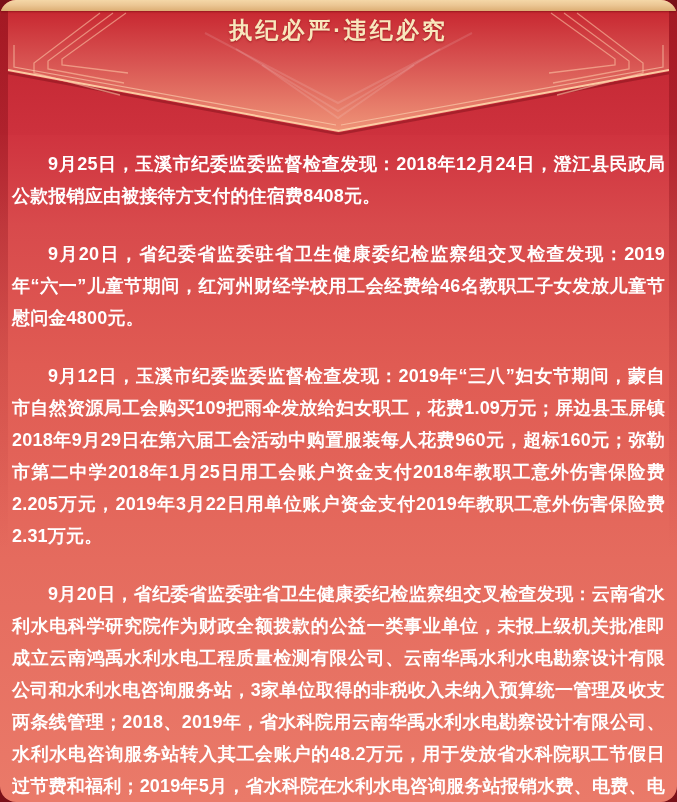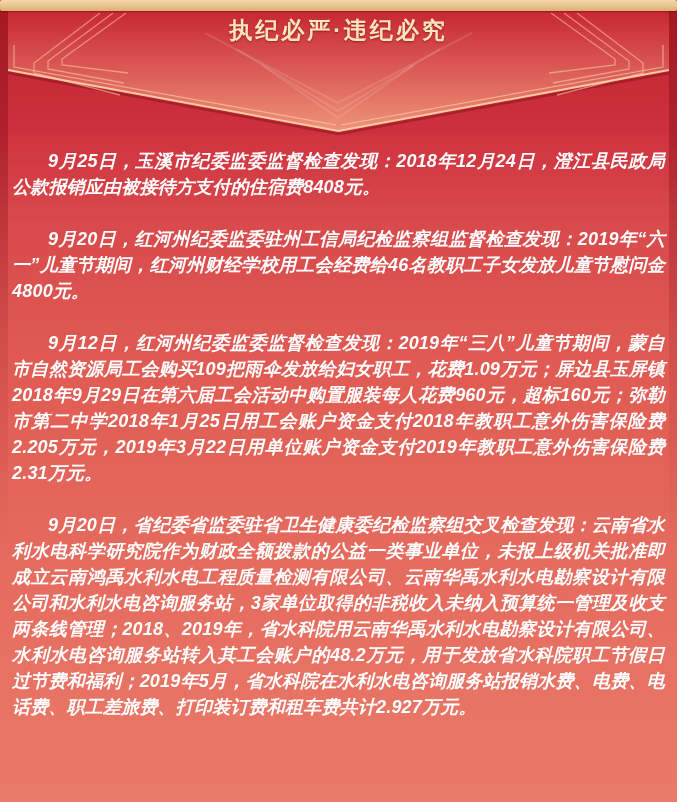--- a/index.html
+++ b/index.html
@@ -13,20 +13,21 @@
     height: 802px;
     margin: 0 auto;
     overflow: hidden;
     background: linear-gradient(180deg,
       #c92a34 0px,
       #cf323e 130px,
       #d84a4c 225px,
       #e05b53 365px,
       #e56b5e 560px,
       #ea7a69 100%);
+    border-radius: 16px;
   }
   
   .top-bar {
     position: relative;
     z-index: 3;
     height: 11px;
     width: 677px;
     border-radius: 2px;
     background: linear-gradient(180deg, #f4d7a7 0%, #ecc795 45%, #dcae74 100%);
     box-shadow: 0 1px 2px rgba(90, 5, 10, 0.45);
@@ -75,26 +76,25 @@
   
   .content {
     position: relative;
     z-index: 1;
     padding: 13px 12px 0 12px;
   }
   .content p {
     margin: 0 0 26px 0;
     font-size: 18px;
     font-weight: bold;
-    line-height: 26px;
+    line-height: 32px;
     letter-spacing: 0.2px;
     color: #ffffff;
     text-indent: 2em;
     text-align: justify;
-    font-style: italic;
   }
   .content p:last-child { margin-bottom: 0; }
 </style>
 </head>
 <body>
 
 <div class="page">
 
   <div class="top-bar"></div>
   <div class="edge left"></div>
@@ -135,18 +135,18 @@
         <polyline points="205,22 338,92 472,22"></polyline>
         <polyline points="236,38 338,100 440,38"></polyline>
         <polyline points="262,54 338,107 414,54"></polyline>
       </g>
     </svg>
     <h1 class="title">执纪必严·违纪必究</h1>
   </header>
 
   <main class="content">
     <p>9月25日，玉溪市纪委监委监督检查发现：2018年12月24日，澄江县民政局公款报销应由被接待方支付的住宿费8408元。</p>
-    <p>9月20日，红河州纪委监委驻州工信局纪检监察组监督检查发现：2019年“六一”儿童节期间，红河州财经学校用工会经费给46名教职工子女发放儿童节慰问金4800元。</p>
-    <p>9月12日，红河州纪委监委监督检查发现：2019年“三八”儿童节期间，蒙自市自然资源局工会购买109把雨伞发放给妇女职工，花费1.09万元；屏边县玉屏镇2018年9月29日在第六届工会活动中购置服装每人花费960元，超标160元；弥勒市第二中学2018年1月25日用工会账户资金支付2018年教职工意外伤害保险费2.205万元，2019年3月22日用单位账户资金支付2019年教职工意外伤害保险费2.31万元。</p>
+    <p>9月20日，省纪委省监委驻省卫生健康委纪检监察组交叉检查发现：2019年“六一”儿童节期间，红河州财经学校用工会经费给46名教职工子女发放儿童节慰问金4800元。</p>
+    <p>9月12日，玉溪市纪委监委监督检查发现：2019年“三八”妇女节期间，蒙自市自然资源局工会购买109把雨伞发放给妇女职工，花费1.09万元；屏边县玉屏镇2018年9月29日在第六届工会活动中购置服装每人花费960元，超标160元；弥勒市第二中学2018年1月25日用工会账户资金支付2018年教职工意外伤害保险费2.205万元，2019年3月22日用单位账户资金支付2019年教职工意外伤害保险费2.31万元。</p>
     <p>9月20日，省纪委省监委驻省卫生健康委纪检监察组交叉检查发现：云南省水利水电科学研究院作为财政全额拨款的公益一类事业单位，未报上级机关批准即成立云南鸿禹水利水电工程质量检测有限公司、云南华禹水利水电勘察设计有限公司和水利水电咨询服务站，3家单位取得的非税收入未纳入预算统一管理及收支两条线管理；2018、2019年，省水科院用云南华禹水利水电勘察设计有限公司、水利水电咨询服务站转入其工会账户的48.2万元，用于发放省水科院职工节假日过节费和福利；2019年5月，省水科院在水利水电咨询服务站报销水费、电费、电话费、职工差旅费、打印装订费和租车费共计2.927万元。</p>
   </main>
 
 </div>
 
 </body></html>

